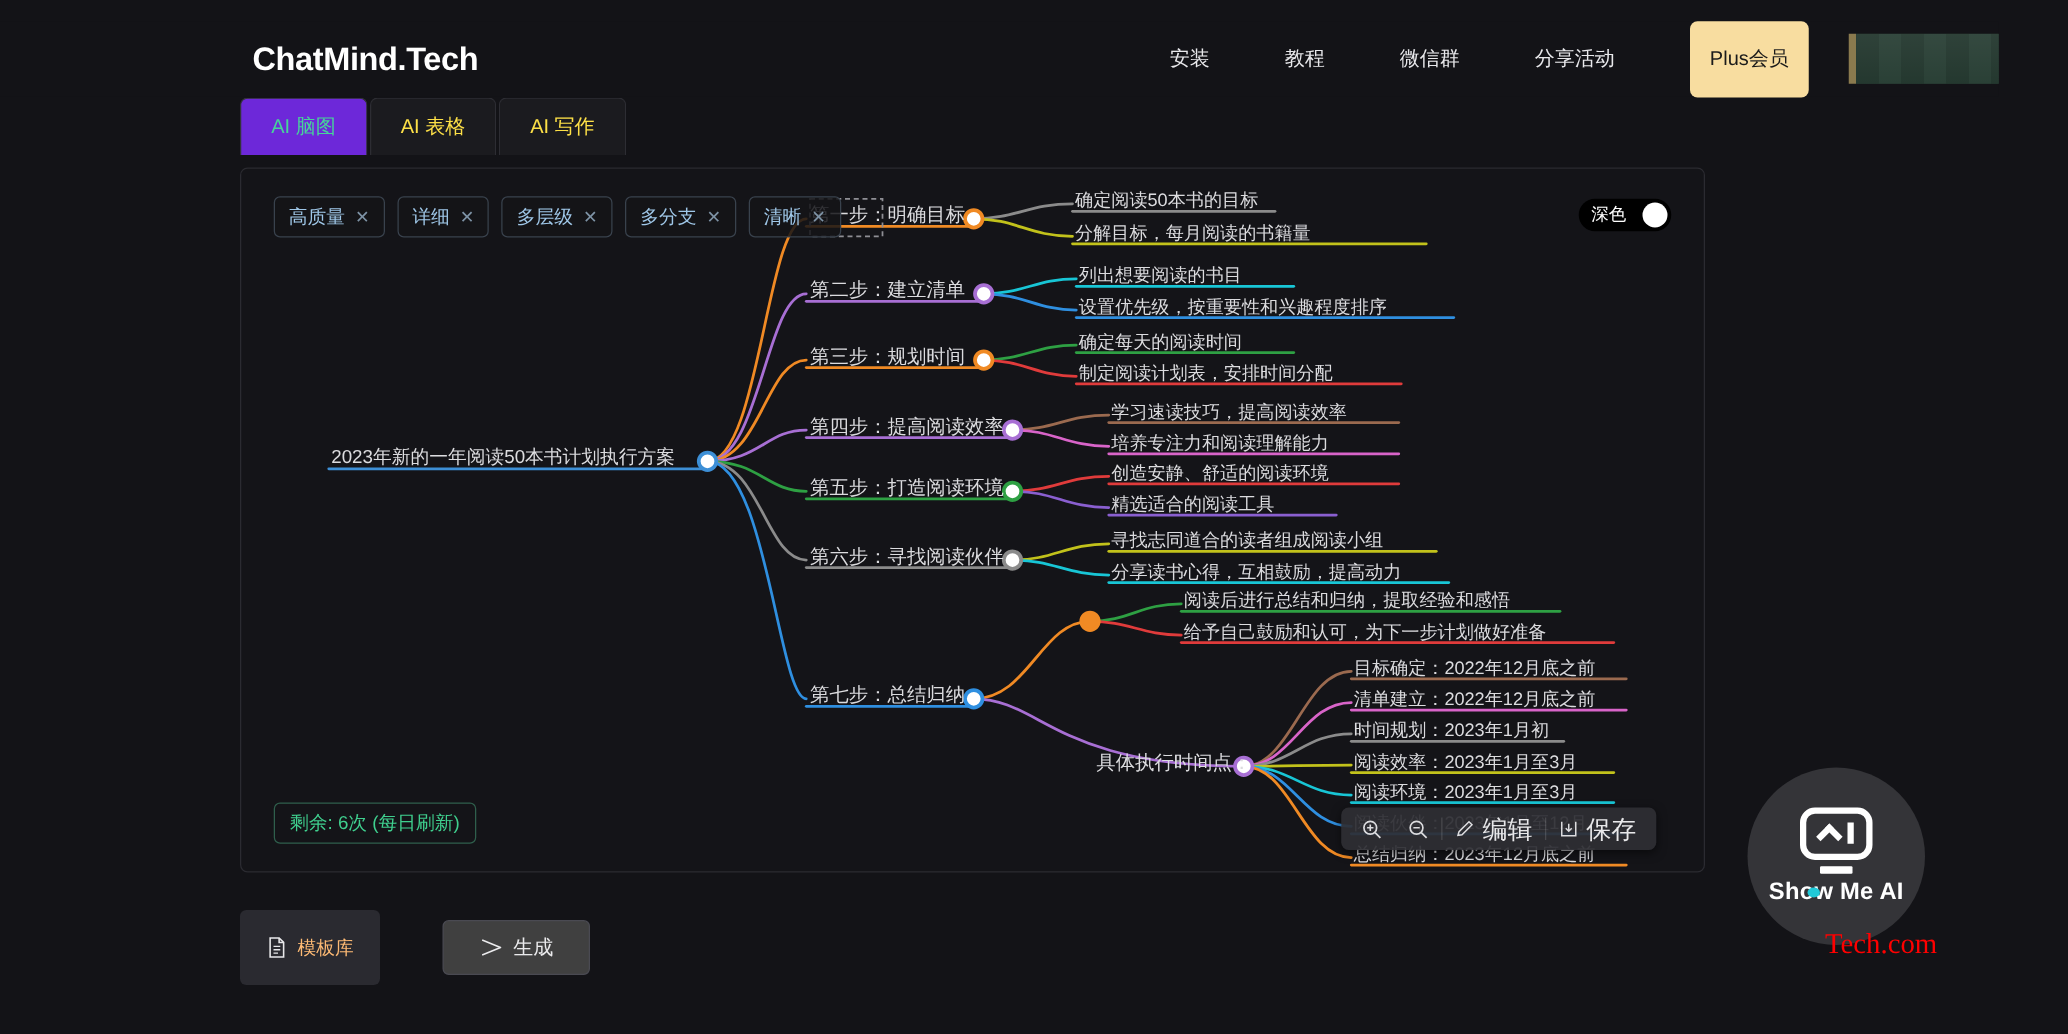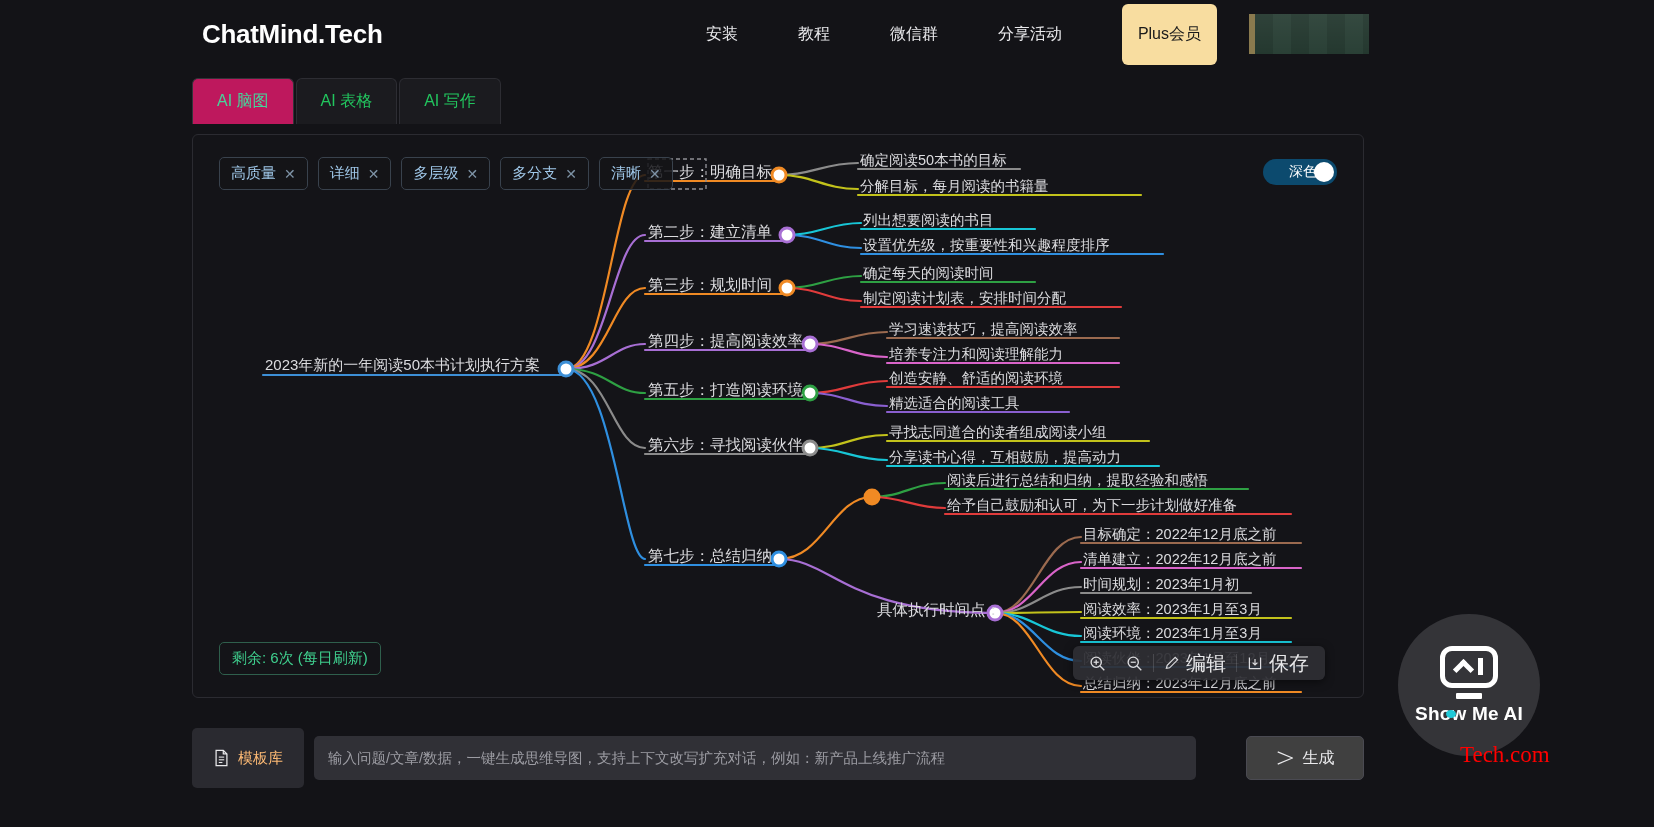--- a/index.html
+++ b/index.html
@@ -6,21 +6,21 @@
   html, body {
     width: 1654px; height: 827px;
     background: #131317;
     font-family: "Liberation Sans", "DejaVu Sans", sans-serif;
     overflow: hidden;
   }
   .page { position: relative; width: 1654px; height: 827px; background: #131317; }
 
   
   .header {
-    position: absolute; top: 4px; left: 0; width: 1369px; height: 60px;
+    position: absolute; top: 17px; left: 0; width: 1599px; height: 60px;
     display: flex; align-items: center; background: #131317;
   }
   .brand {
     margin-left: 202px; font-size: 26px; font-weight: bold; color: #ffffff;
     letter-spacing: -0.3px; white-space: nowrap;
   }
   .nav { margin-left: auto; display: flex; align-items: center; gap: 16px; }
   .nav-item {
     color: #e9e9ec; font-size: 16px; padding: 6px 22px; white-space: nowrap;
     cursor: pointer;
@@ -43,45 +43,45 @@
   }
 
   
   .tabs {
     position: absolute; top: 78px; left: 192px;
     display: flex; align-items: flex-end; gap: 0px;
   }
   .tab {
     background: #1b1b1f; border: 1px solid #2d2d33; border-bottom: none;
     border-radius: 6px 6px 0 0; padding: 12px 24px; font-size: 16px;
-    color: #22c55e; cursor: pointer; margin-right: 2px; white-space: nowrap;
-  }
-  .tab.active { color: #47d39a; background: #be185d; border-color: #333339; }
+    color: #fde047; cursor: pointer; margin-right: 2px; white-space: nowrap;
+  }
+  .tab.active { color: #47d39a; background: #6d28d9; border-color: #333339; }
 
   
   .canvas {
     position: absolute; top: 134px; left: 192px; width: 1172px; height: 564px;
     background: #141418; border: 1px solid #2b2b31; border-radius: 6px;
     overflow: hidden;
   }
 
   
   .chips { position: absolute; top: 22px; left: 26px; display: flex; gap: 10px; z-index: 6;}
   .chip {
     border: 1px solid #39424d; border-radius: 5px; padding: 6px 11px;
     color: #9fc7e8; font-size: 15px; background: rgba(20,20,24,.85);
     display: flex; align-items: center; gap: 8px; white-space: nowrap; cursor: pointer; justify-content: space-between;
   }
   .chip .x { color: #7e93a6; font-size: 14px; cursor: pointer; }
 
   
   .dark-toggle {
     position: absolute; top: 24px; right: 26px; z-index: 6;
-    background: #0c4a6e; border-radius: 20px; height: 26px; width: 74px;
-    display: flex; align-items: center; justify-content: center;
+    background: #000000; border-radius: 20px; height: 26px; width: 74px;
+    display: flex; align-items: center; justify-content: flex-start;
     padding: 0 4px; cursor: pointer;
   }
   .dark-toggle span { color: #fff; font-size: 14px; margin-left: 6px; }
   .dark-toggle .knob {
     position: absolute; right: 3px; width: 20px; height: 20px;
     border-radius: 50%; background: #fff;
   }
 
   
   .remain {
@@ -388,23 +388,20 @@
     <div class="tmpl-btn">
       <svg width="17" height="18" viewBox="0 0 18 20">
         <path d="M3 1.5 H11 L15 5.5 V18.5 H3 Z" fill="none" stroke="#e8e8ea" stroke-width="1.4"></path>
         <path d="M11 1.5 V5.5 H15" fill="none" stroke="#e8e8ea" stroke-width="1.4"></path>
         <line x1="6" y1="9" x2="12" y2="9" stroke="#e8e8ea" stroke-width="1.2"></line>
         <line x1="6" y1="12" x2="12" y2="12" stroke="#e8e8ea" stroke-width="1.2"></line>
         <line x1="6" y1="15" x2="10" y2="15" stroke="#e8e8ea" stroke-width="1.2"></line>
       </svg>
       <span>模板库</span>
     </div>
-    <div class="prompt">
-      <span class="prompt-ph">输入问题/文章/数据，一键生成思维导图，支持上下文改写扩充对话，例如：新产品上线推广流程</span>
-    </div>
     <div class="gen-btn">
       <svg width="19" height="16" viewBox="0 0 22 18">
         <path d="M2 2 L19 9 L2 16" fill="none" stroke="#eaeaec" stroke-width="1.5" stroke-linejoin="round"></path>
       </svg>
       <span>生成</span>
     </div>
   </div>
 
   <div class="smai">
     <div class="smai-screen">

